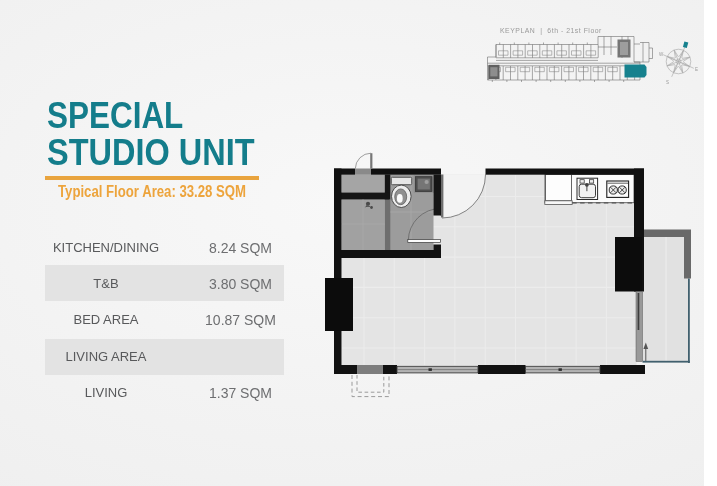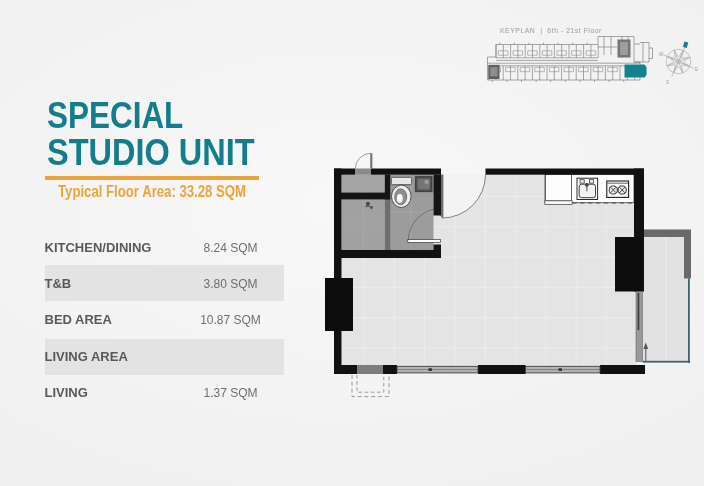--- a/index.html
+++ b/index.html
@@ -8,22 +8,22 @@
   font-family:"Liberation Sans",sans-serif;}
 .abs{position:absolute;}
 #kplabel{left:500px;top:25.5px;font-size:8px;color:#9a9a9a;letter-spacing:0.6px;transform:scaleX(0.86);transform-origin:0 0;}
 #title1,#title2{left:47px;font-size:37px;line-height:37px;font-weight:bold;color:#147d8b;transform-origin:0 0;white-space:nowrap;}
 #title1{top:96.5px;transform:scaleX(0.85);}
 #title2{top:134.3px;transform:scaleX(0.878);}
 #rule{left:45px;top:176.3px;width:214px;height:4.2px;background:#e9a43e;}
 #subtitle{left:57.5px;top:182.5px;font-size:16px;line-height:18px;color:#eda43c;font-weight:bold;
   transform:scaleX(0.823);transform-origin:0 0;white-space:nowrap;}
 .band{left:44.5px;width:239px;background:#e3e3e3;}
-.rlabel{left:44.5px;width:123px;font-weight:bold;color:#58595b;font-size:13px;letter-spacing:0px;}
-.rval{left:178px;width:105px;text-align:center;color:#6d6e70;font-size:12px;}
+.rlabel{left:44.5px;width:123px;text-align:center;font-weight:normal;color:#58595b;font-size:13px;letter-spacing:0px;}
+.rval{left:188px;width:105px;text-align:center;color:#6d6e70;font-size:14px;}
 .rlabel,.rval{height:18px;line-height:18px;}
 </style>
 </head>
 <body>
 <div id="page">
 
 <div id="kplabel" class="abs">KEYPLAN&nbsp; |&nbsp; 6th - 21st Floor</div>
 
 <div id="title1" class="abs">SPECIAL</div>
 

